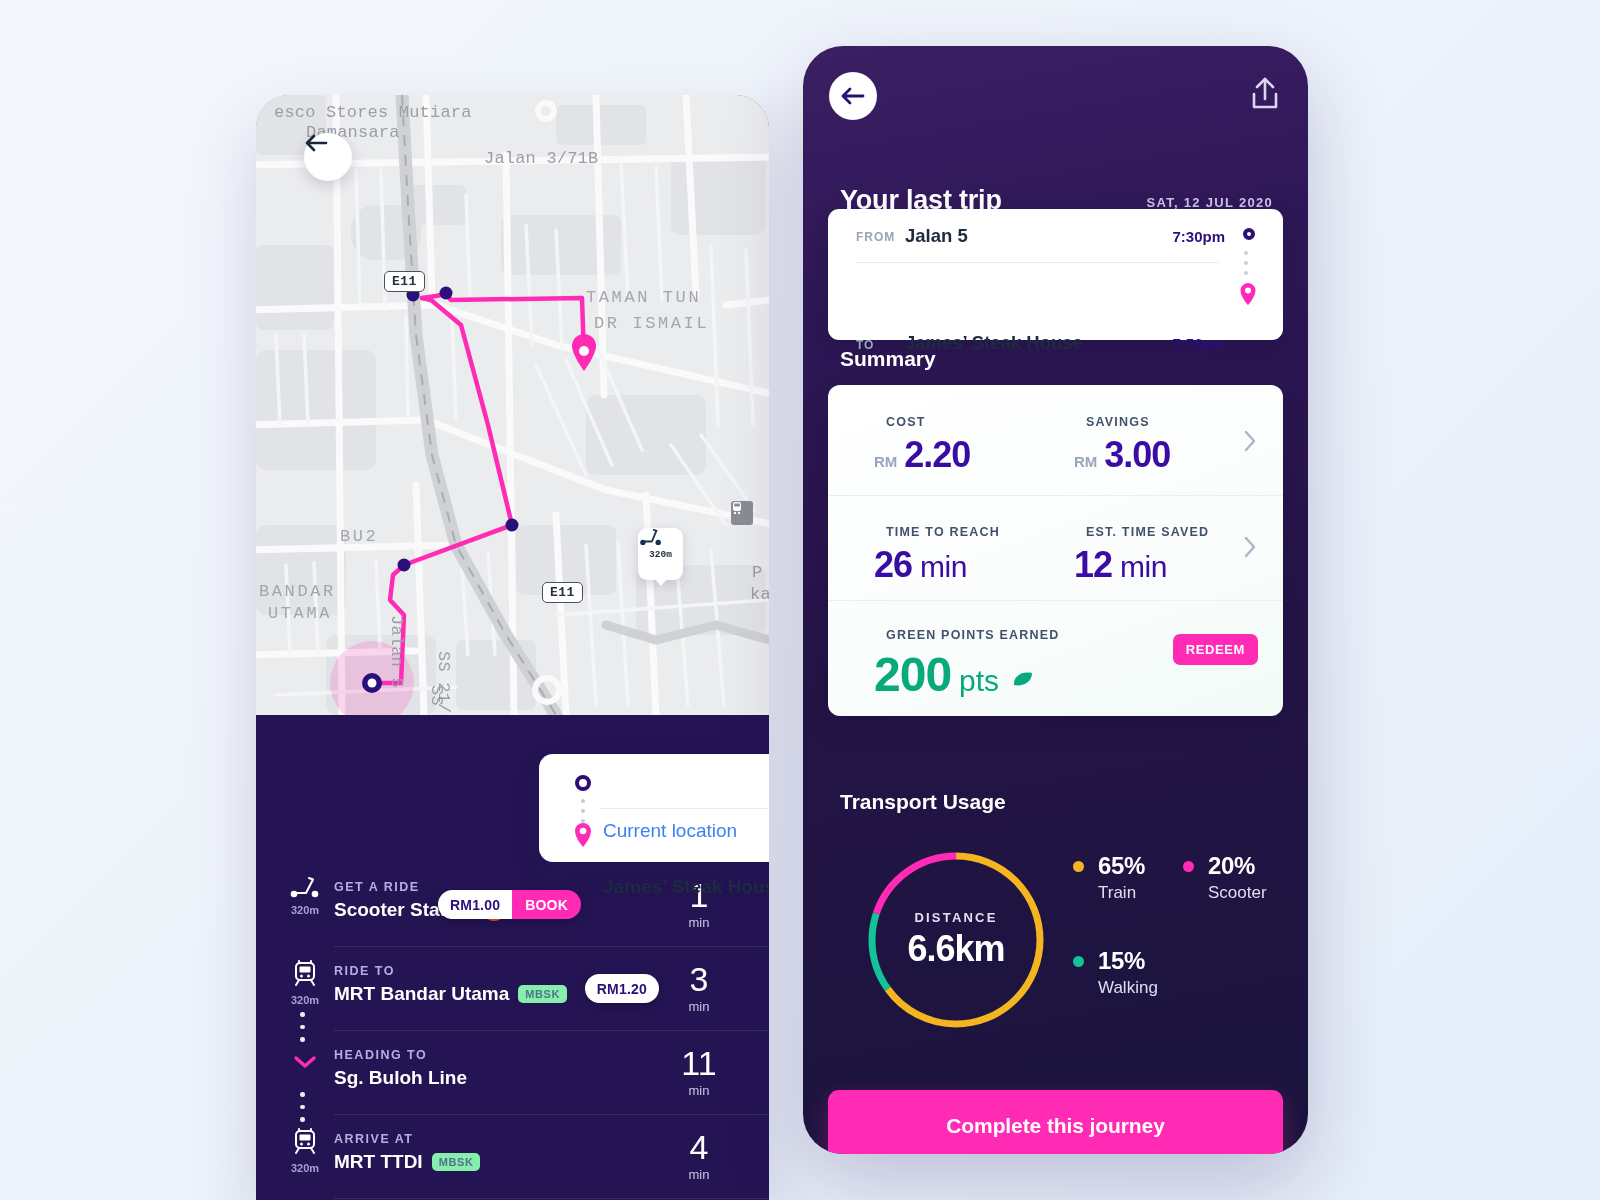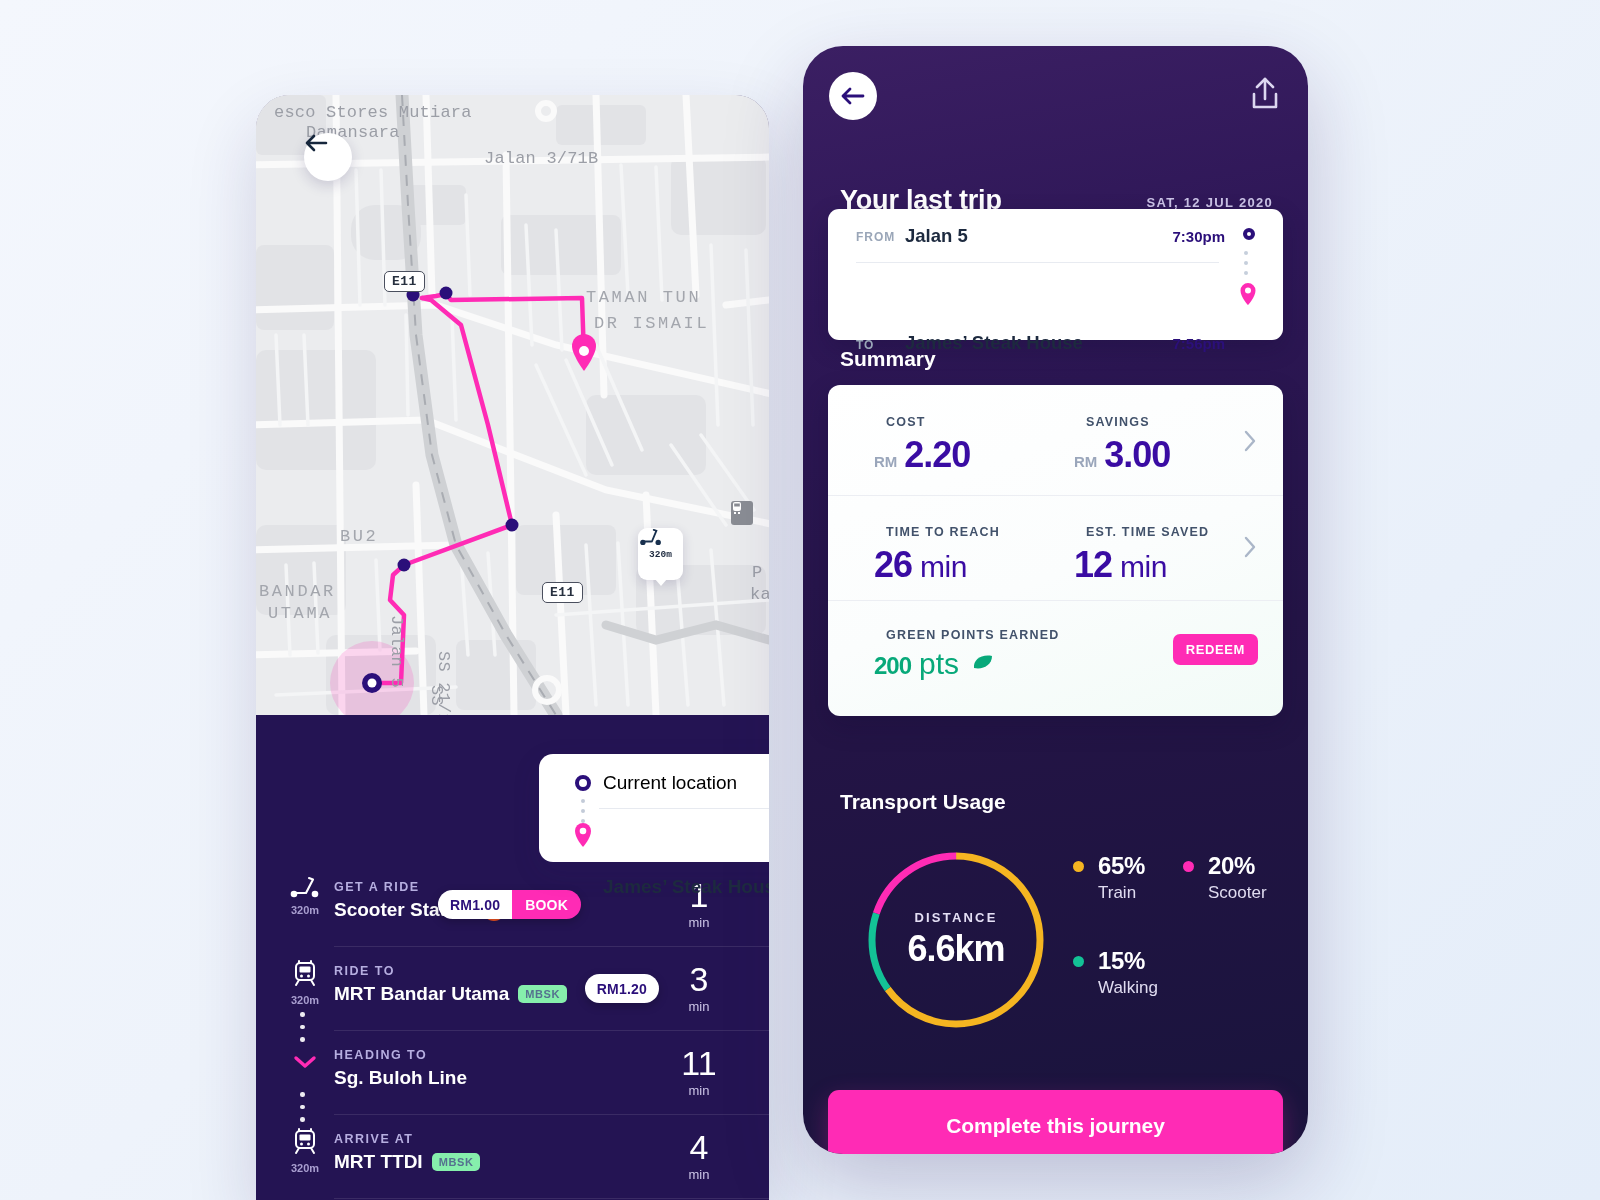--- a/index.html
+++ b/index.html
@@ -77,21 +77,21 @@
     width: 459px; height: 108px;
     background:#fff; border-radius: 14px;
     box-shadow: 0 10px 28px rgba(40,25,90,.14);
     z-index: 5;
   }
   .tc-row { position:absolute; left:0; width:100%; height:50px; display:flex; align-items:center;}
   .tc-row.r1 { top: 4px; }
   .tc-row.r2 { top: 54px; }
   .tc-div { position:absolute; left:60px; right:100px; top:54px; height:1px; background:#e7eaf0;}
   .tc-name { position:absolute; left:64px; font-size:19px; }
-  .tc-name.grey { color:#000000; }
+  .tc-name.grey { color:#3b82f6;margin-top:48px; }
   .tc-name.dark { color:#1d2a3f; font-weight:700;}
   .tc-origin-dot {
     position:absolute; left:36px; top:21px; width:16px;height:16px;border-radius:50%;
     border:4.5px solid #2b0f7a; background:#fff;
   }
   .tc-dots { position:absolute; left:42px; top:45px; }
   .tc-dots i { display:block; width:4px;height:4px;border-radius:50%;background:#c3cbd8;margin-bottom:6px;}
   .tc-pin { position:absolute; left:34px; top:68px; }
 
   
@@ -173,21 +173,21 @@
     box-shadow: 0 10px 26px rgba(20,10,50,.22);
   }
   .sc-block { position:absolute; left:0; width:100%; }
   .sc-sep { position:absolute; left:0; width:100%; height:1px; background:#eceef3;}
   .sc-lab { font-size:12.5px; font-weight:700; letter-spacing:1.2px; color:#42526b; text-transform:uppercase;margin-left:12px;}
   .sc-val { margin-top:5px; display:flex; align-items:baseline; }
   .sc-cur { font-size:15px; color:#9aa6bb; font-weight:600; margin-right:7px;}
   .sc-num { font-size:36px; color:#3a0ca3; font-weight:700; letter-spacing:-1px; }
   .sc-unit { font-size:30px; color:#3a0ca3; font-weight:400; margin-left:8px; letter-spacing:-.5px;}
   .sc-chev { position:absolute; right:26px; color:#aab6c8; font-size:26px; font-weight:300;}
-  .sc-green { font-size:24px; color:#08a97a; font-weight:700; letter-spacing:-1px;}
+  .sc-green { font-size:48px; color:#08a97a; font-weight:700; letter-spacing:-1px;}
   .sc-greenunit { font-size:30px; color:#08a97a; font-weight:400; margin-left:8px;}
   .redeem {
     position:absolute; right:25px; top:34px; background:#ff2bb5; color:#fff;
     font-size:13px; font-weight:700; letter-spacing:.6px;
     border-radius:7px; padding:8px 13px;margin-left:21px;
   }
 
   
   #donut-wrap { position:absolute; left:25px; top:784px; width:455px; height:220px; }
   .donut-center { position:absolute; left:38px; top:20px; width:180px; height:180px;

